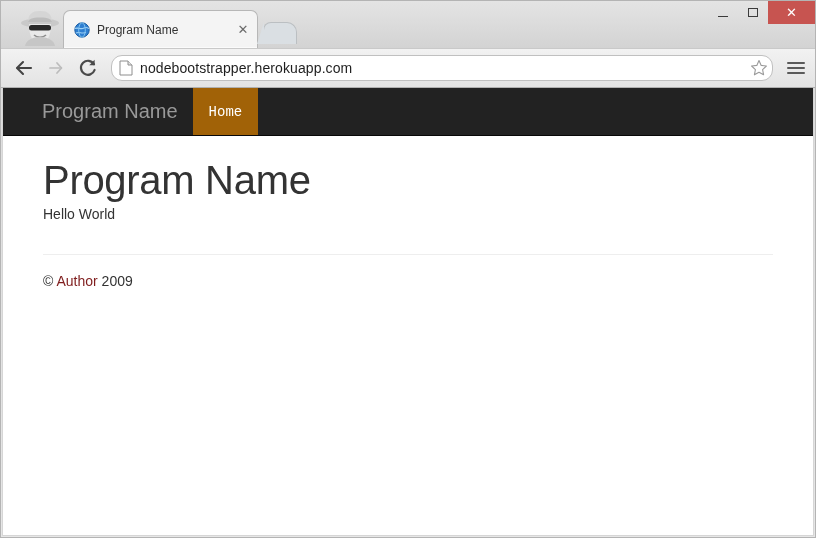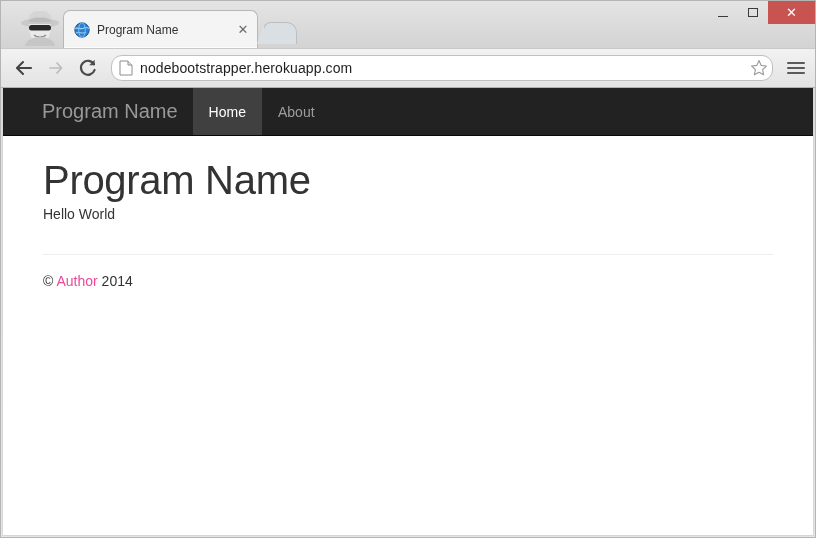--- a/index.html
+++ b/index.html
@@ -197,22 +197,23 @@
   .nav-links { display: flex; align-items: stretch; }
   .nav-link {
     display: flex; align-items: center;
     padding: 0 16px;
     font-size: 14px;
     color: #9d9d9d;
     cursor: pointer;
     white-space: nowrap;
   }
   .nav-link.active {
-    background: #404040;
+    background: #a16207;
     color: #ffffff;
+    font-family: Liberation Mono, monospace;
   }
 
   .container {
     padding: 22px 40px 0 40px;
   }
   .page-title {
     font-size: 40px;
     font-weight: normal;
     color: #333333;
     line-height: 1.1;
@@ -226,21 +227,21 @@
   .footer-divider {
     margin-top: 32px;
     border-top: 1px solid #eeeeee;
   }
   .footer {
     margin-top: 18px;
     font-size: 14px;
     color: #333333;
   }
   .footer a {
-    color: #ec4899;
+    color: #7f1d1d;
     text-decoration: none;
     cursor: pointer;
   }
 </style>
 </head>
 <body>
 
 <div class="window">
 
   <div class="tabstrip">
@@ -334,31 +335,30 @@
         <i></i>
     </span>
   </div>
 
   <div class="viewport">
 
     <div class="navbar">
       <div class="navbar-brand">Program Name</div>
       <div class="nav-links">
         <div class="nav-link active">Home</div>
-        <div class="nav-link">About</div>
       </div>
     </div>
 
     <div class="container">
       <h1 class="page-title">Program Name</h1>
       <p class="lead-text">Hello World</p>
 
       <div class="footer-divider"></div>
 
       <div class="footer">
         <span>©</span>
         <a>Author</a>
-        <span>2014</span>
+        <span>2009</span>
       </div>
     </div>
 
   </div>
 </div>
 
 </body></html>

